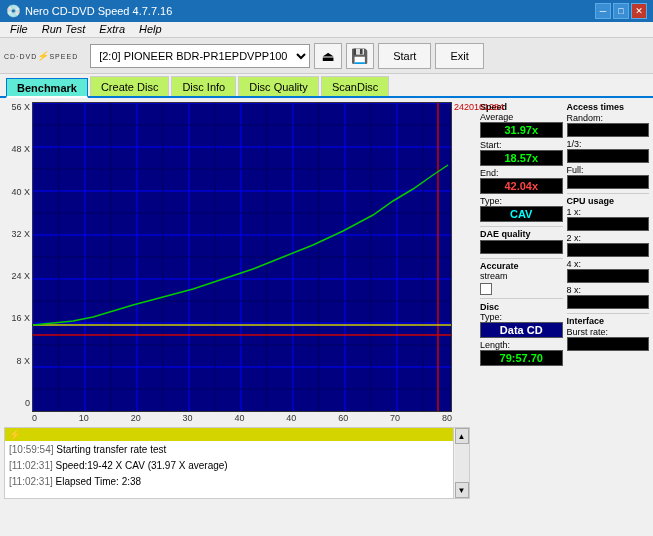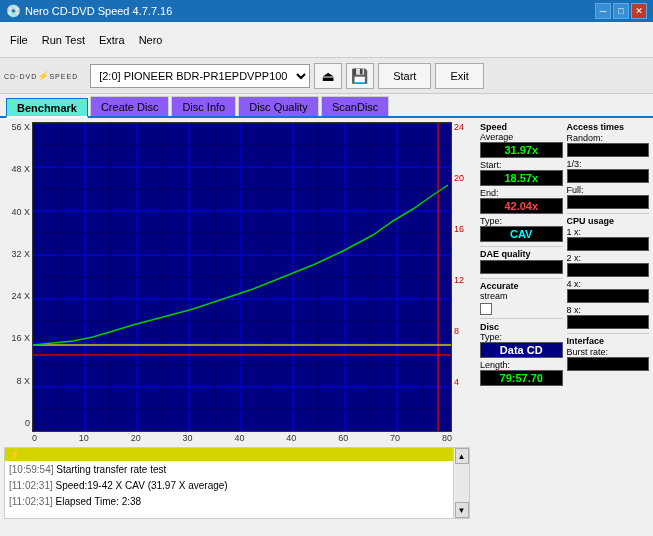--- a/index.html
+++ b/index.html
@@ -31,26 +31,27 @@
       border: 1px solid #5aaae8;
       color: white;
       font-size: 9px;
       cursor: pointer;
       display: flex; align-items: center; justify-content: center;
     }
 
     
     .menu-bar {
       background: #f0f0f0;
-      height: 36px;
-      display: flex;
-      align-items: center;
+      height: 16px;
+      display: flex;
+      align-items: flex-end;
       padding: 0 4px;
       border-bottom: 1px solid #ccc;
       gap: 2px;
+      font-style: italic;
     }
     .menu-item {
       padding: 2px 6px;
       cursor: pointer;
       font-size: 11px;
     }
 
     
     .toolbar {
       background: #e8e8e8;
@@ -97,21 +98,21 @@
       height: 24px;
       display: flex;
       align-items: flex-end;
       padding: 0 6px;
       border-bottom: 2px solid #0078d7;
     }
     .tab {
       padding: 3px 10px;
       border: 1px solid #ccc;
       border-bottom: none;
-      background: #8b5cf6;
+      background: #bef264;
       cursor: pointer;
       font-size: 11px;
       margin-right: 2px;
       height: 20px;
       display: flex; align-items: center;
     }
     .tab.active {
       background: #5eead4;
       border-color: #0078d7;
       border-bottom: 2px solid white;
@@ -163,21 +164,21 @@
     <button class="title-btn">─</button>
     <button class="title-btn">□</button>
     <button class="title-btn" style="background:#c0392b;">✕</button>
   </div>
 </div>
 
 <div class="menu-bar">
   <span class="menu-item">File</span>
   <span class="menu-item">Run Test</span>
   <span class="menu-item">Extra</span>
-  <span class="menu-item">Nero</span>
+  <span class="menu-item">Help</span>
 </div>
 
 <div class="toolbar">
   <div class="nero-logo">
     <div>
       <div style="font-size:7px; color:#333; letter-spacing:1px;">CD·DVD<span style="color:#cc0000; font-style:italic; font-weight:bold; font-size:9px;">⚡</span>SPEED</div>
     </div>
   </div>
   <select class="drive-select">
     <option>[2:0]  PIONEER BDR-PR1EPDVPP100 1.01</option>
@@ -267,21 +268,21 @@
           <span>20</span>
           <span>30</span>
           <span>40</span>
           <span>40</span>
           <span>60</span>
           <span>70</span>
           <span>80</span>
         </div>
       </div>
 
-      <div style="width:20px; display:flex; flex-direction:column; justify-content:space-between; font-size:9px; color:#cc0000; padding-top:0; height:310px; padding-left:2px; padding-bottom:4px;">
+      <div style="width:20px; display:flex; flex-direction:row; justify-content:space-between; font-size:9px; color:#cc0000; padding-top:0; height:310px; padding-left:2px; padding-bottom:4px;">
         <span>24</span>
         <span>20</span>
         <span>16</span>
         <span>12</span>
         <span>8</span>
         <span>4</span>
         <span></span>
       </div>
     </div>
 

